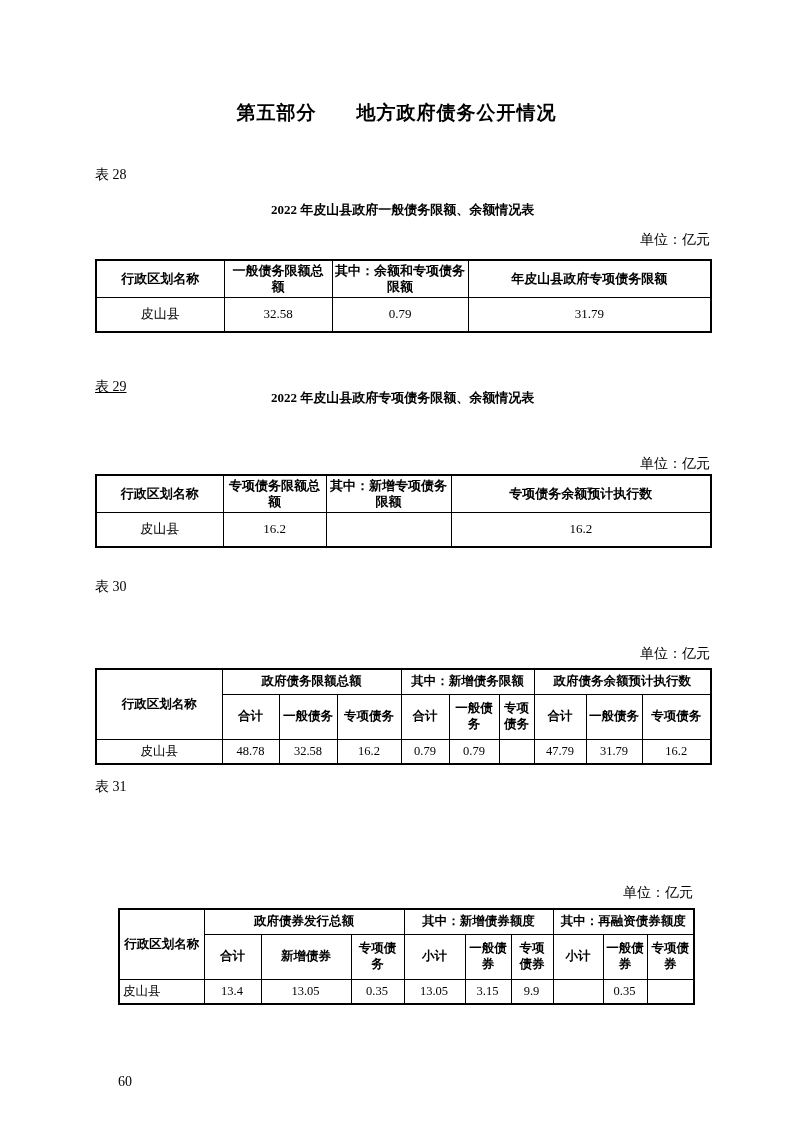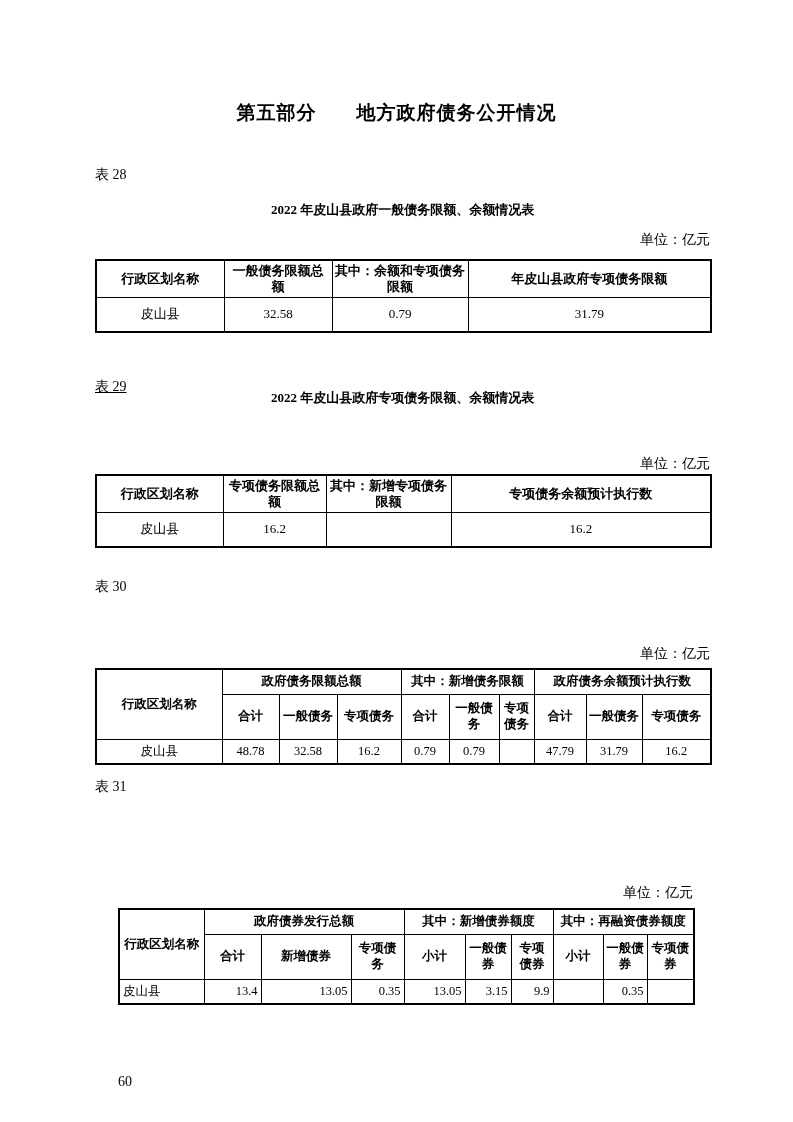--- a/index.html
+++ b/index.html
@@ -62,21 +62,21 @@
   }
   th { font-weight: bold; }
   .t-simple th { height: 34px; font-size: 13px; }
   .t-simple td { height: 31px; }
 
   .t-grouped { font-size: 12.5px; }
   .t-grouped th.group  { height: 22px; margin-top: 44px; }
   .t-grouped th.sub    { height: 42px; }
   .t-grouped td.data   { height: 21px; }
 
-  .t31 td.data.num { text-align: right; padding-right: 3px; }
+  .t31 td.data.num { text-align: center; padding-right: 3px; }
   .t31 td.data.name { text-align: left; padding-left: 3px; }
 
   .page-number {
     left: 118px;
     top: 1074px;
     font-size: 14px;
   }
 </style>
 </head>
 <body>

